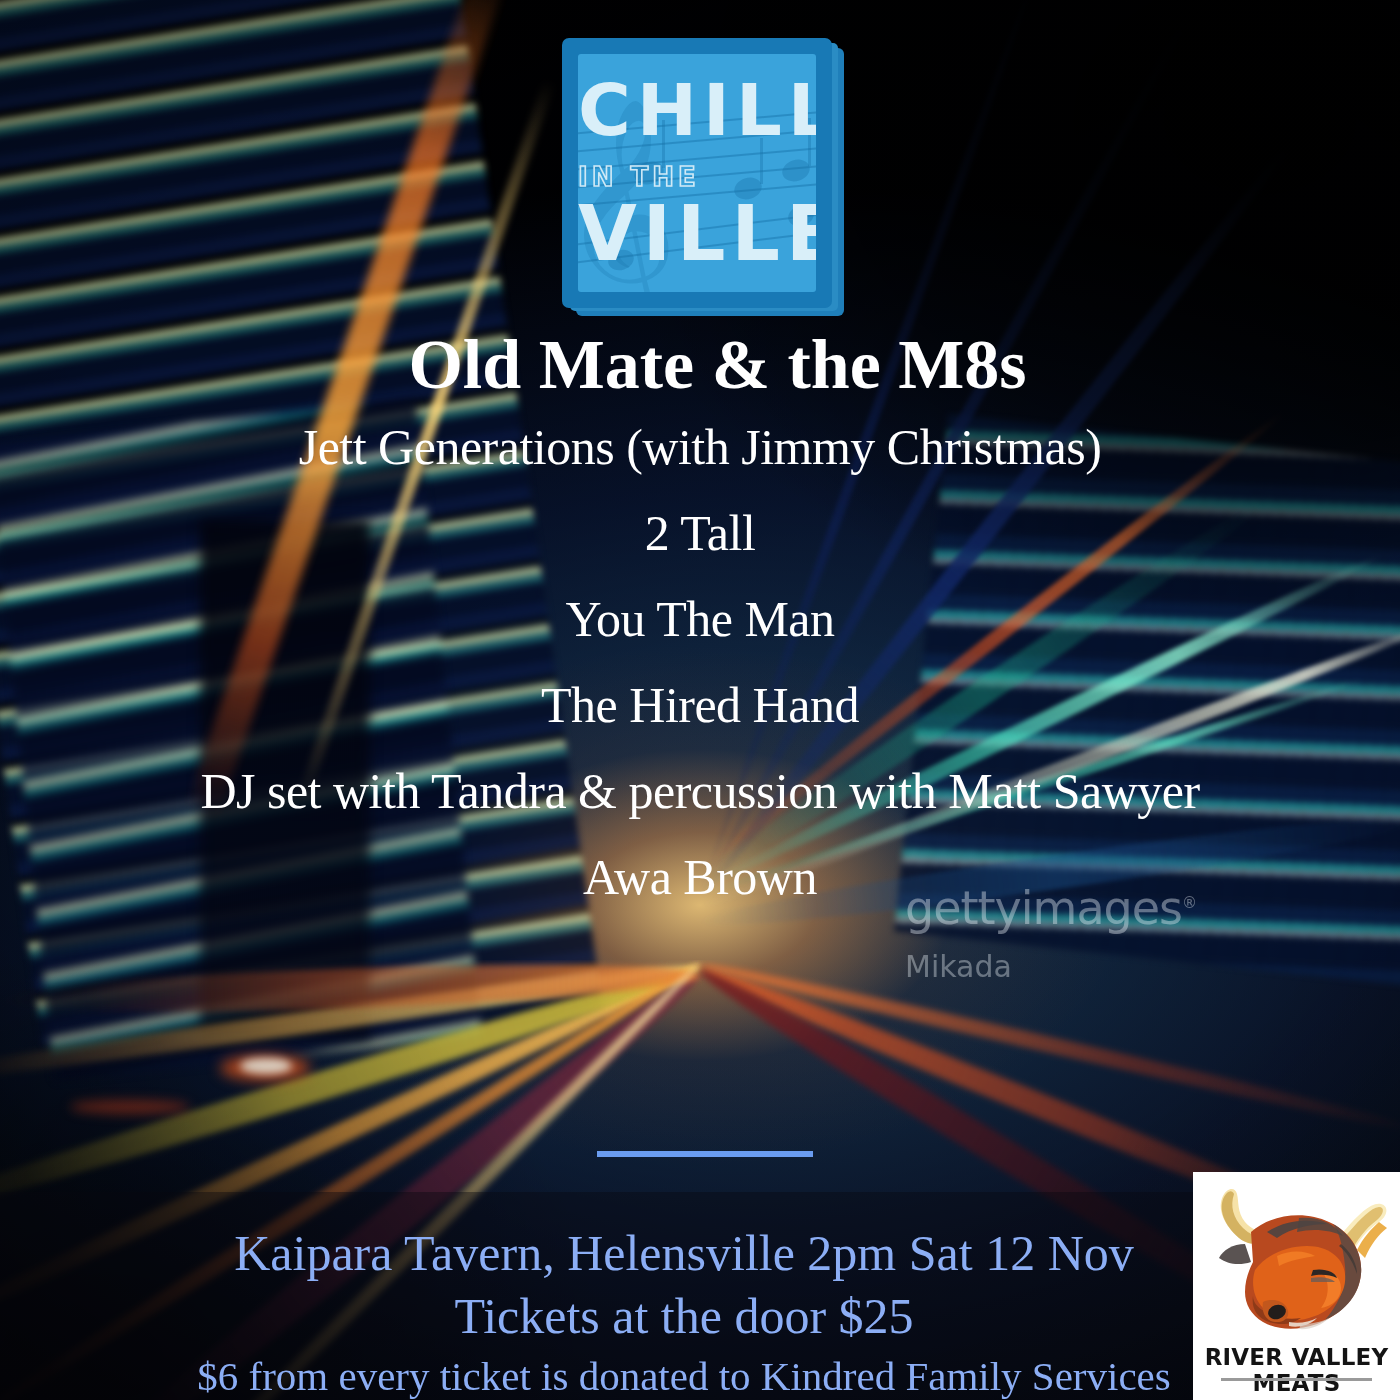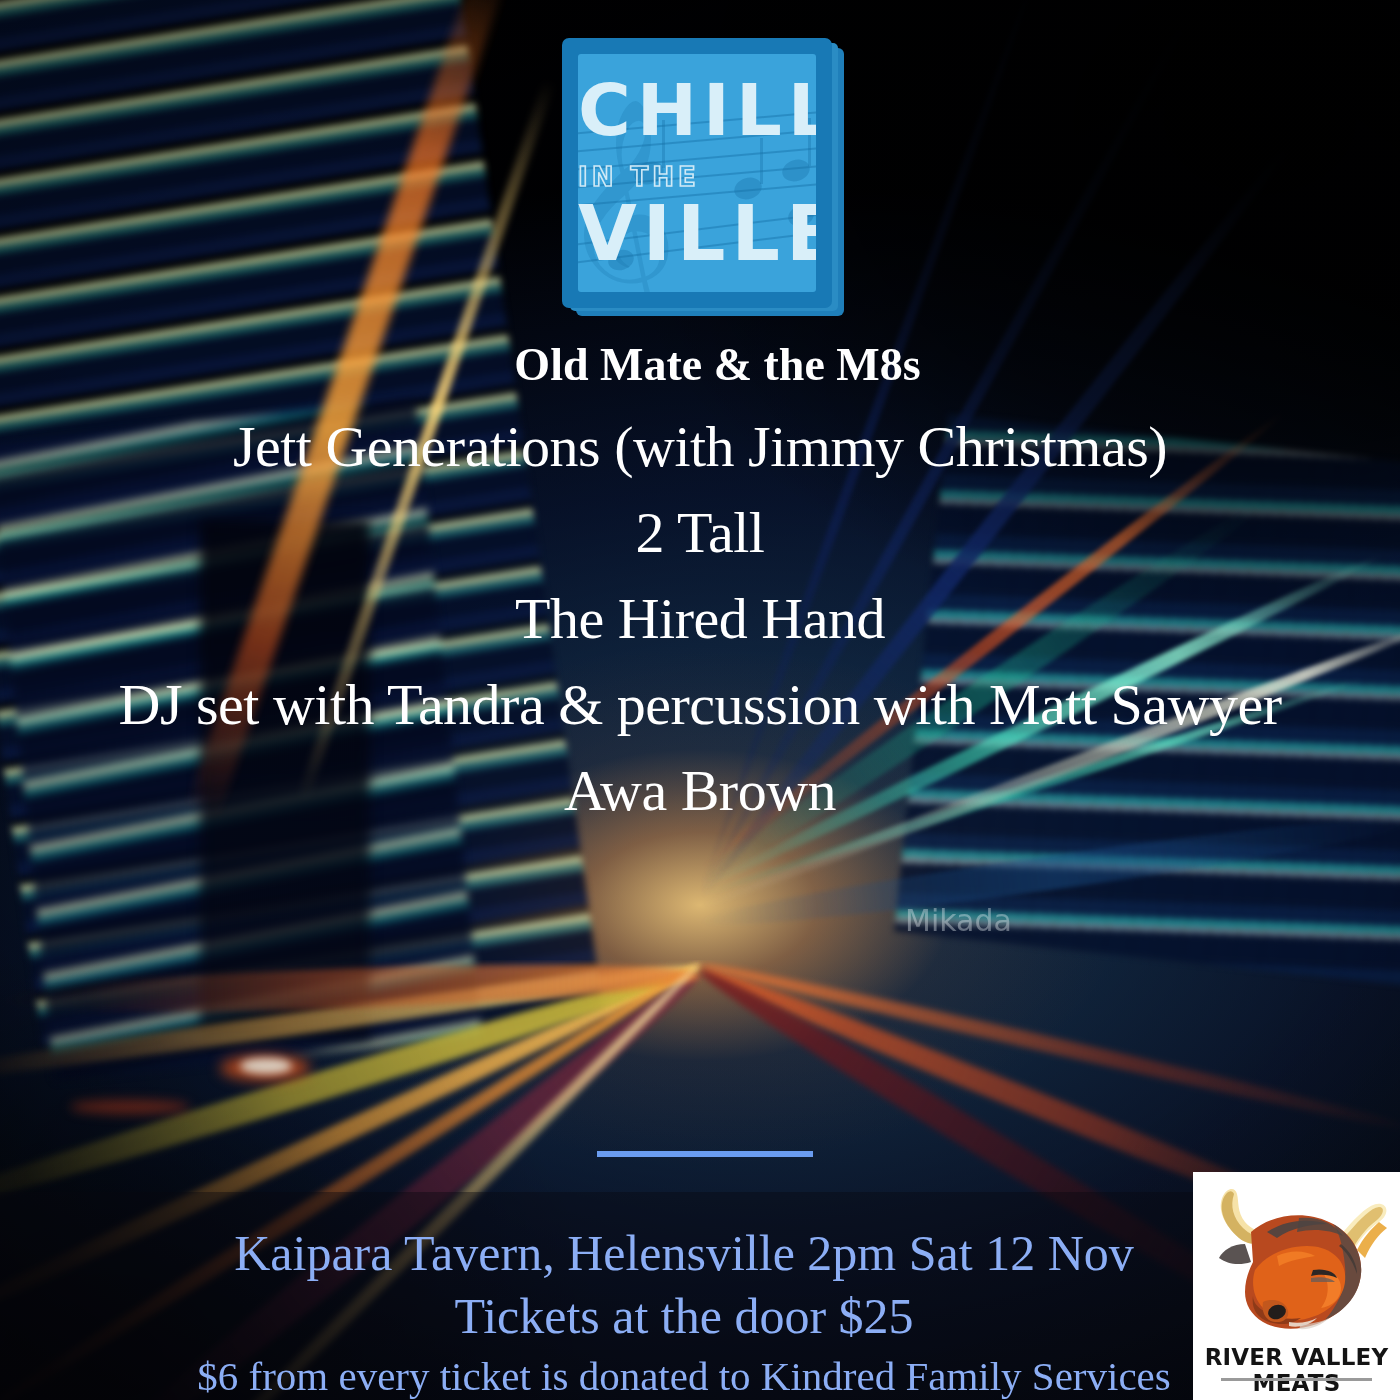--- a/index.html
+++ b/index.html
@@ -154,26 +154,26 @@
   .lt-ville { top:142px; font-size:76px; letter-spacing:6px; line-height:1; }
 
   
   #lineup {
     position:absolute; left:0; right:0; top:326px;
     text-align:center;
     color:#ffffff;
   }
   .act {
     font-family:"Liberation Serif", serif;
-    font-size:58px; line-height:86px;
+    font-size:50px; line-height:86px;
     letter-spacing:-0.5px;
     white-space:nowrap;
   }
   .act.headline {
-    font-weight:bold; font-size:46px; letter-spacing:0px;
+    font-weight:bold; font-size:70px; letter-spacing:0px;
     line-height:78px;
     padding-left:35px;
   }
   .act.wrapline { white-space:normal; max-width:1320px; margin:0 auto; }
 
   
   #divider {
     position:absolute; left:597px; top:1151px; width:216px; height:6px;
     background:#6a9cf0;
   }
@@ -271,20 +271,23 @@
                   background:linear-gradient(90deg,rgba(120,25,30,.8),rgba(70,15,20,.5) 60%,rgba(0,0,0,0));"></div>
     </div>
 
     <div class="streak" style="left:220px;top:1055px;width:90px;height:26px;background:rgba(235,90,30,.8);filter:blur(7px);"></div>
     <div class="streak" style="left:240px;top:1058px;width:52px;height:16px;background:rgba(255,250,235,.9);filter:blur(4px);"></div>
     <div class="streak" style="left:70px;top:1100px;width:120px;height:14px;background:rgba(220,70,30,.55);filter:blur(6px);"></div>
 
     <div class="vig"></div>
 
     <div class="watermark">
+      <div class="wm-main">
+        <span>gettyimages</span><sup>®</sup>
+      </div>
       <div class="wm-sub">Mikada</div>
     </div>
   </div>
 
   <div id="logo">
     <div class="logo-shadowcard"></div>
     <div class="logo-shadowcard2"></div>
     <div class="logo-frame">
       <div class="logo-inner">
 
@@ -313,20 +316,21 @@
           <div class="lt lt-ville">VILLE</div>
         </div>
       </div>
     </div>
   </div>
 
   <div id="lineup">
     <div class="act headline">Old Mate &amp; the M8s</div>
     <div class="act wrapline">Jett Generations (with Jimmy Christmas)</div>
     <div class="act">2 Tall</div>
+    <div class="act">You The Man</div>
     <div class="act">The Hired Hand</div>
     <div class="act wrapline">DJ set with Tandra &amp; percussion with Matt Sawyer</div>
     <div class="act">Awa Brown</div>
   </div>
 
   <div id="divider"></div>
 
   <div id="footer-scrim"></div>
   <div id="footer">
     <div class="foot-line foot-venue">Kaipara Tavern, Helensville 2pm Sat 12 Nov</div>

